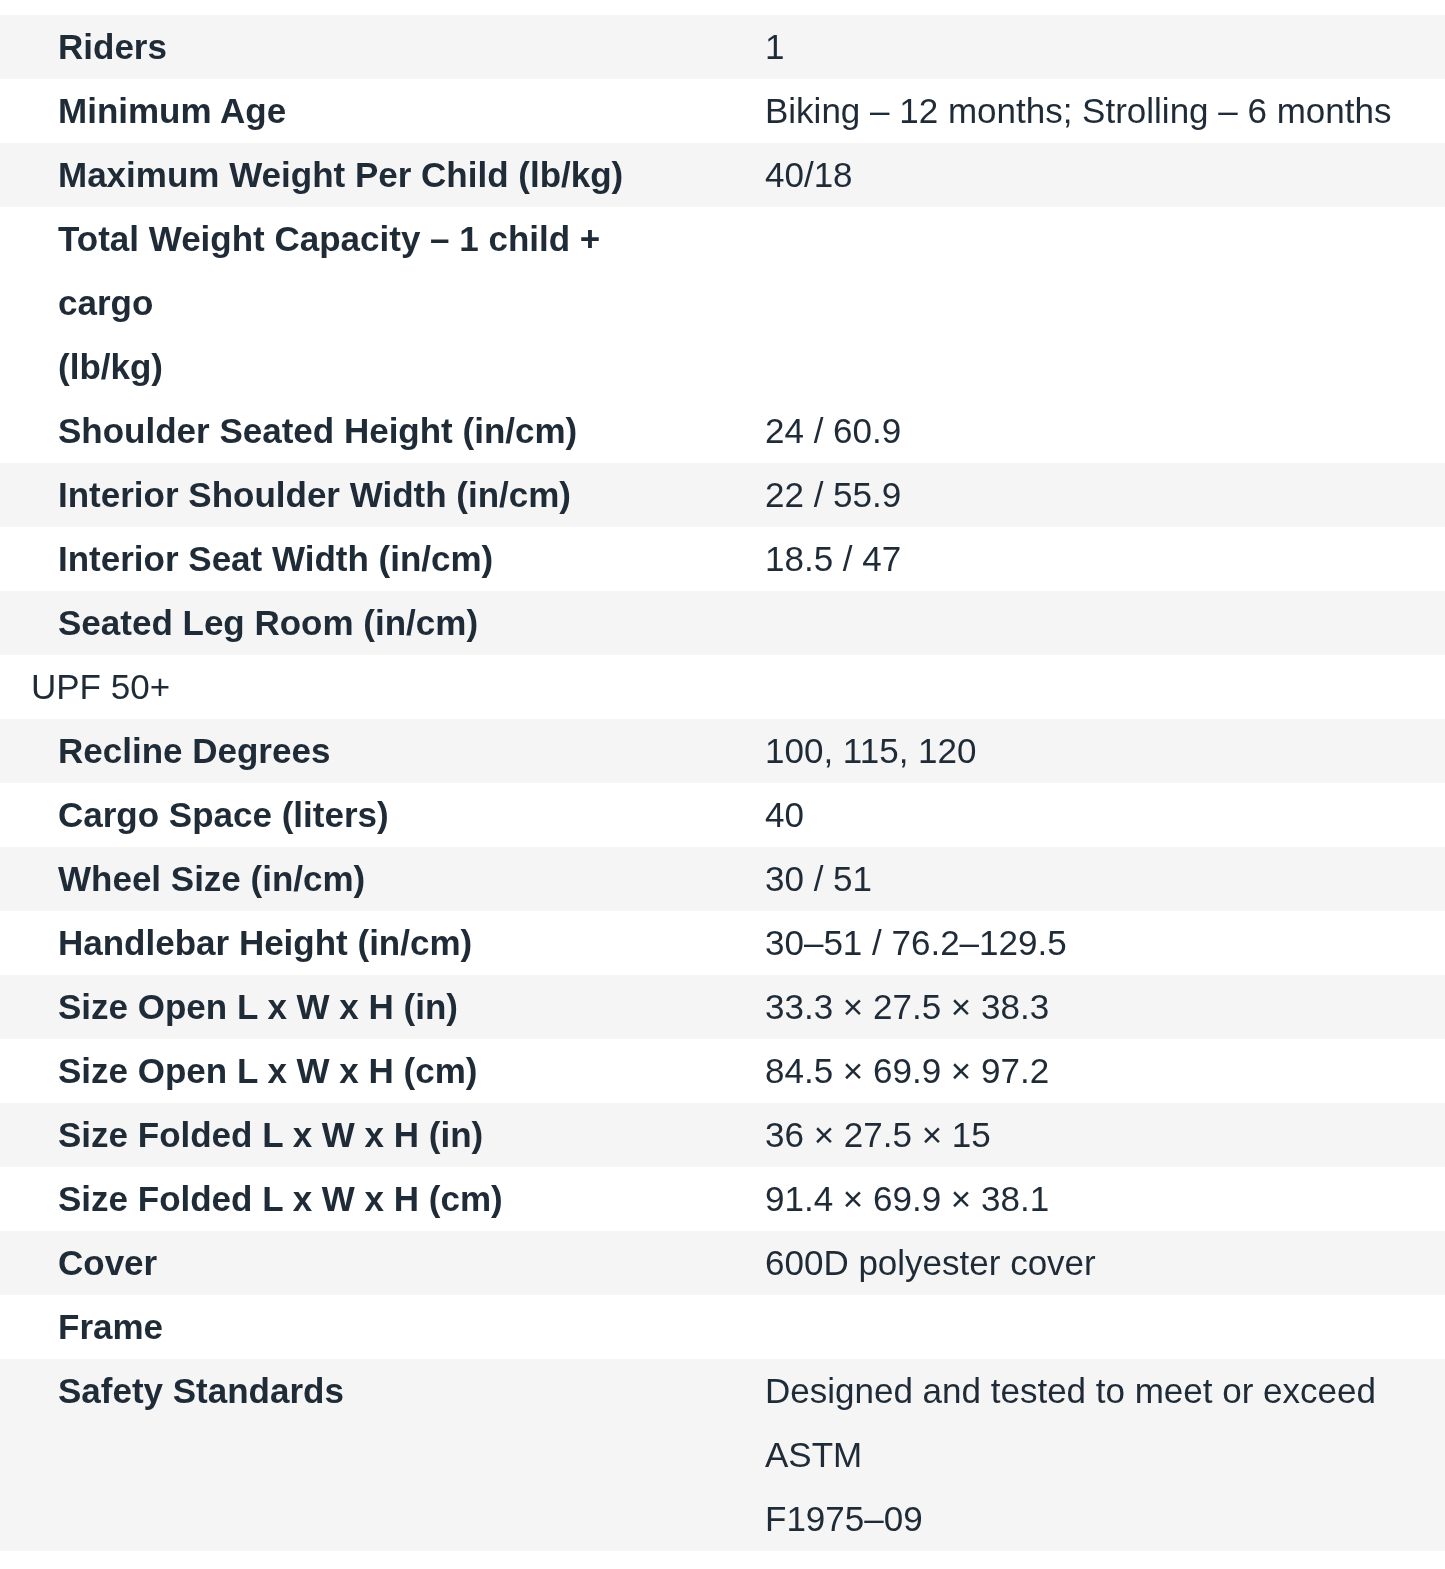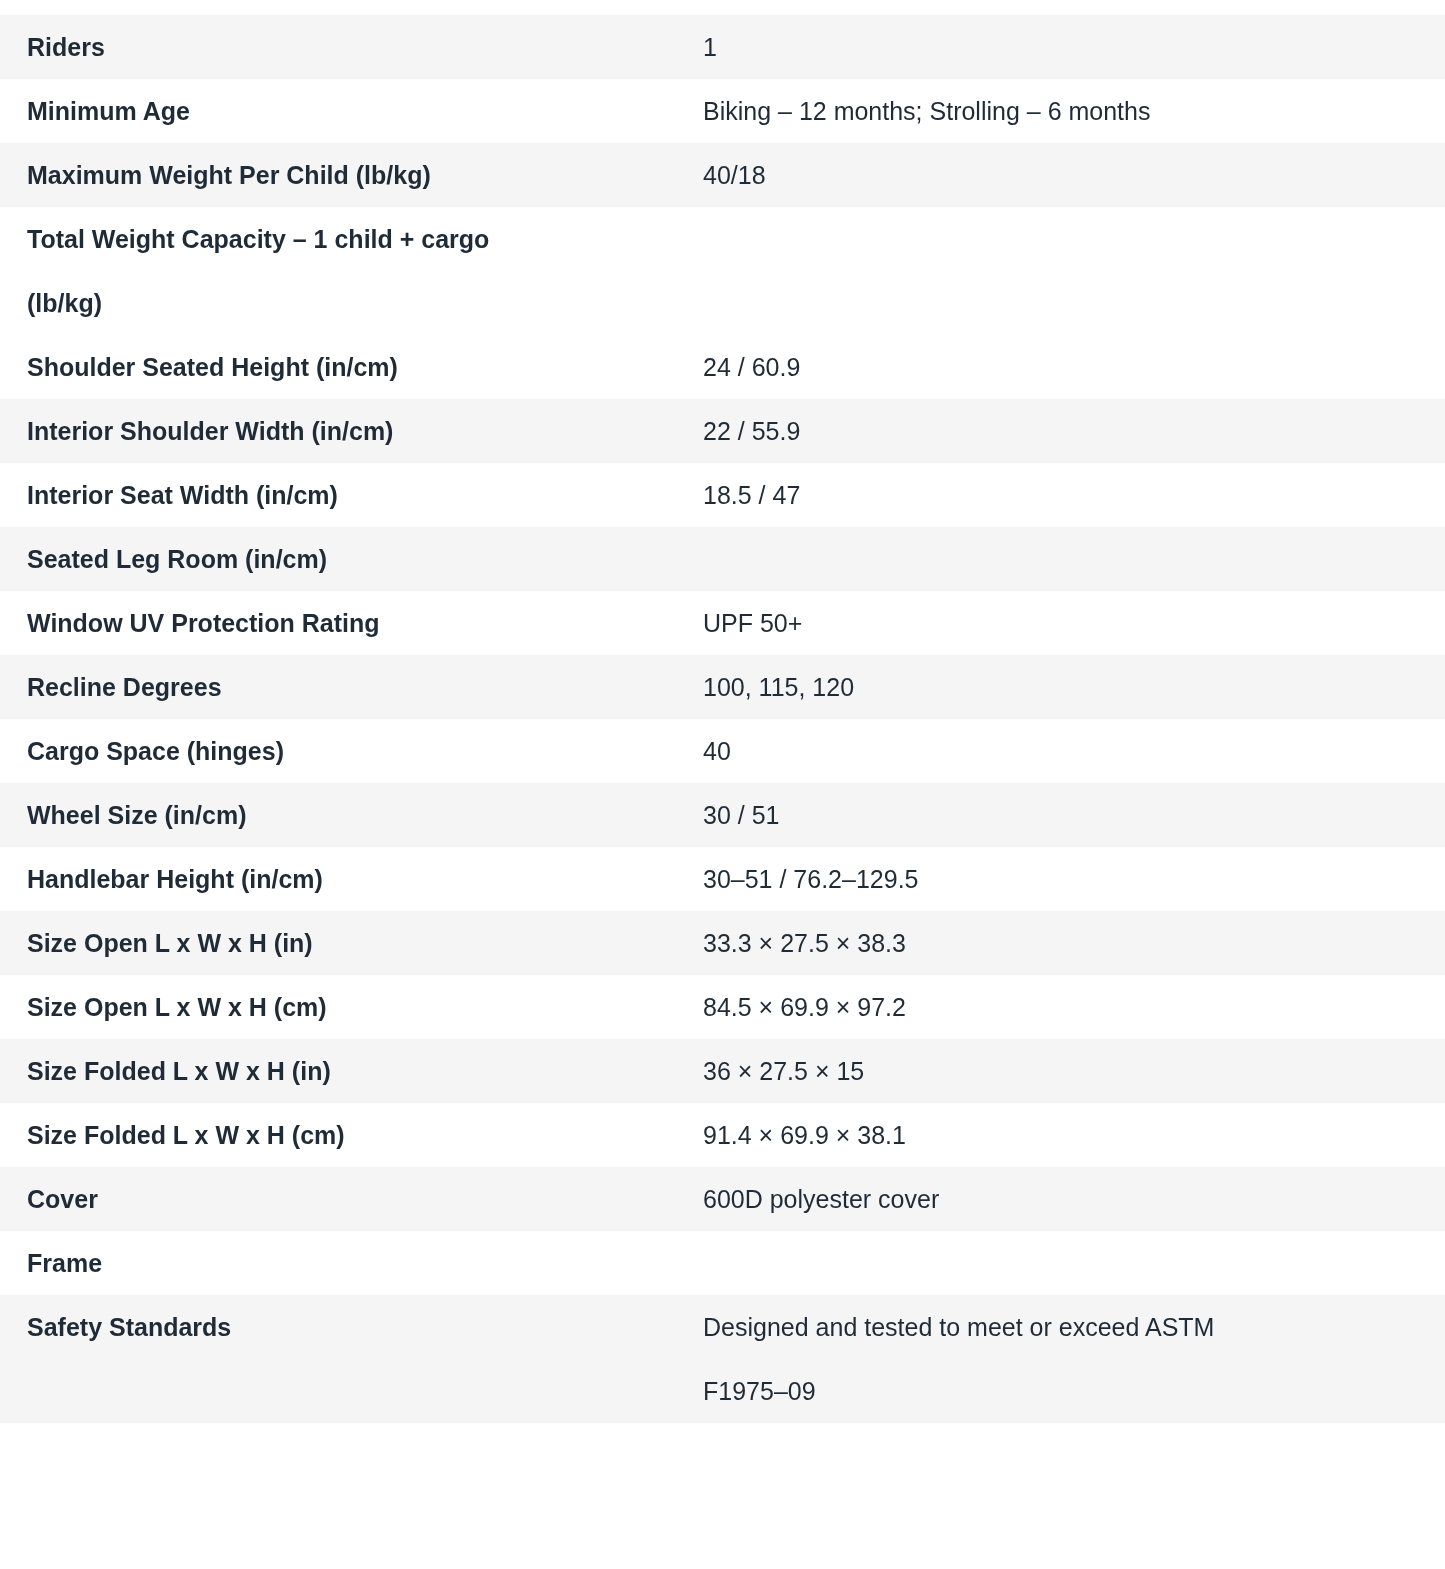--- a/index.html
+++ b/index.html
@@ -23,24 +23,25 @@
   .spec-row {
     display: flex;
     align-items: flex-start;
     min-height: 64px;
     background: var(--bg);
   }
   .spec-row.striped {
     background: var(--stripe);
   }
   .spec-label, .spec-value {
-    font-size: 25px;
+    font-size: 35px;
     line-height: 64px;
     color: var(--text);
     white-space: pre-line;
+    margin-left: 31px;
   }
   .spec-label {
     width: 703px;
     flex: 0 0 703px;
     padding-left: 27px;
     padding-right: 30px;
     font-weight: bold;
   }
   .spec-value {
     flex: 1 1 auto;
@@ -78,29 +79,28 @@
     <div class="spec-value">22 / 55.9</div>
   </div>
   <div class="spec-row">
     <div class="spec-label">Interior Seat Width (in/cm)</div>
     <div class="spec-value">18.5 / 47</div>
   </div>
   <div class="spec-row striped">
     <div class="spec-label">Seated Leg Room (in/cm)</div>
   </div>
   <div class="spec-row">
-    <div class="spec-label">Window UV Protection Rating</div>
     <div class="spec-value">UPF 50+</div>
   </div>
   <div class="spec-row striped">
     <div class="spec-label">Recline Degrees</div>
     <div class="spec-value">100, 115, 120</div>
   </div>
   <div class="spec-row">
-    <div class="spec-label">Cargo Space (hinges)</div>
+    <div class="spec-label">Cargo Space (liters)</div>
     <div class="spec-value">40</div>
   </div>
   <div class="spec-row striped">
     <div class="spec-label">Wheel Size (in/cm)</div>
     <div class="spec-value">30 / 51</div>
   </div>
   <div class="spec-row">
     <div class="spec-label">Handlebar Height (in/cm)</div>
     <div class="spec-value">30–51 / 76.2–129.5</div>
   </div>

